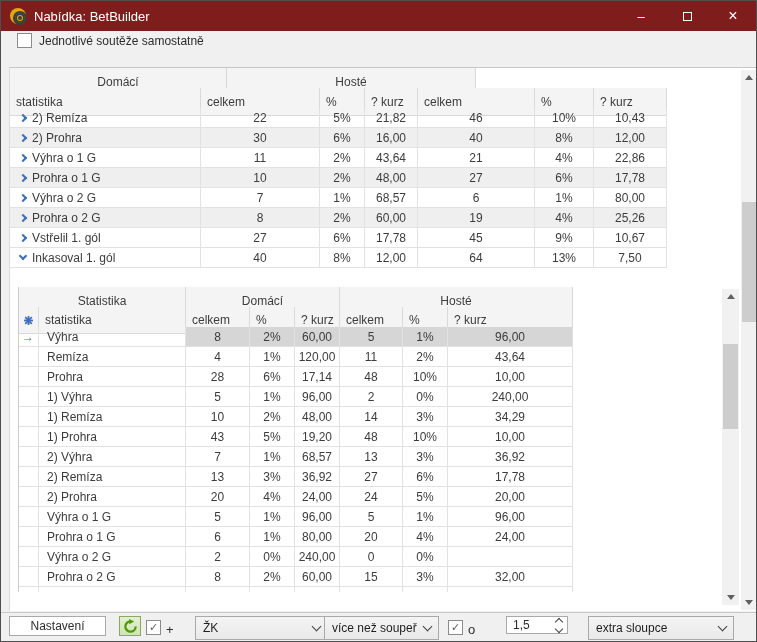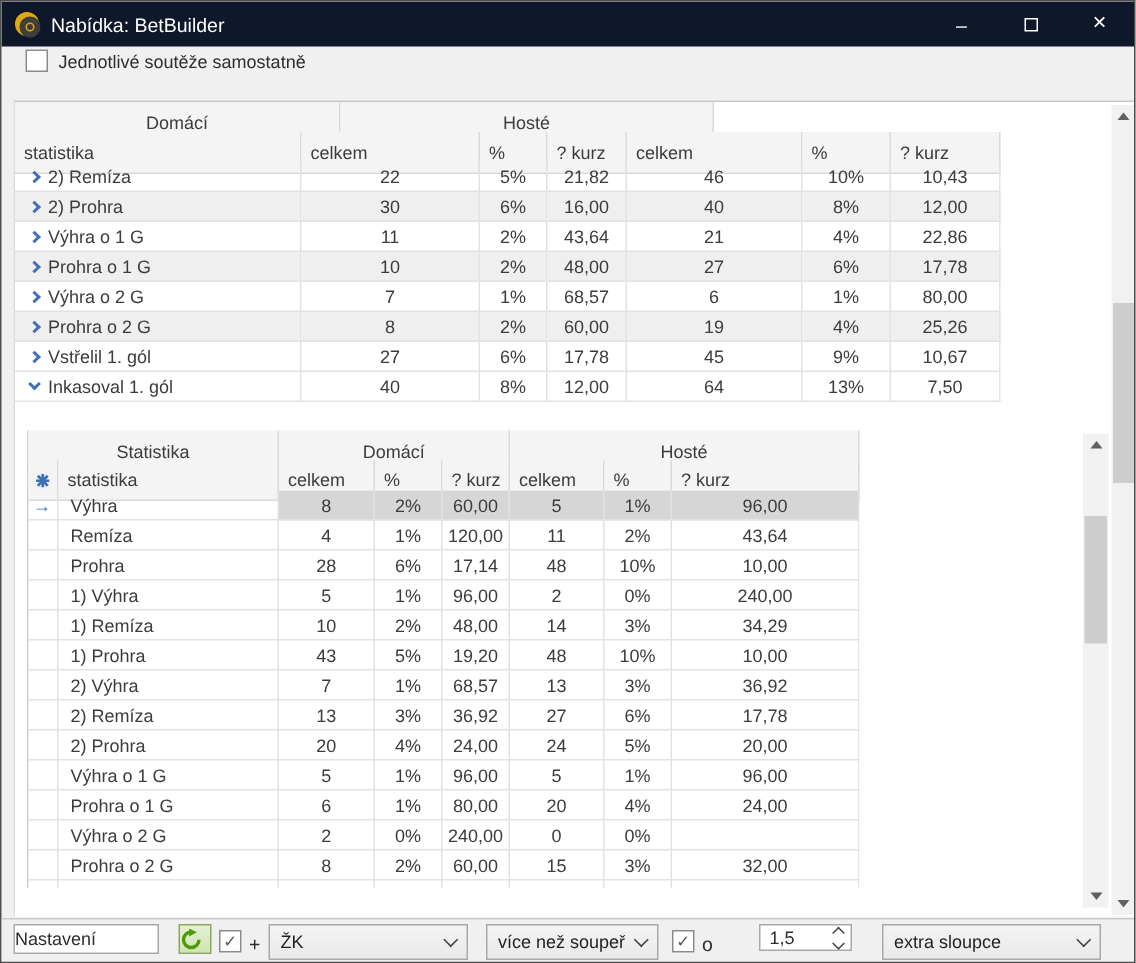--- a/index.html
+++ b/index.html
@@ -5,21 +5,21 @@
   html,body { margin:0; padding:0; background:#888; }
   * { box-sizing:border-box; }
   .window {
     position:relative; width:757px; height:642px;
     font-family:"Liberation Sans", sans-serif;
     background:#f0f0f0; border:1px solid #4f4f4f; overflow:hidden;
   }
   
   .titlebar {
     position:absolute; left:0; top:0; width:100%; height:30px;
-    background:#0f172a; display:flex; align-items:center;
+    background:#7f1d1d; display:flex; align-items:center;
   }
   .app-icon {
     width:16px; height:16px; border-radius:50%;
     background:#e0a912; margin:0 8px 0 9px; position:relative; flex:none;
   }
   .app-icon::after {
     content:""; position:absolute; left:3px; top:3px; width:10px; height:10px;
     border-radius:50%; background:#3d3d3d; border:2px solid #3d3d3d;
     box-shadow:inset 0 0 0 2px #3d3d3d, inset 0 0 0 3px #e0a912;
   }
@@ -100,32 +100,32 @@
   #nested-scroll { position:absolute; right:0px; top:2px; width:17px; height:316px; background:#f1f1f1; }
 
   
   .toolbar {
     position:absolute; left:0; top:611px; width:757px; height:31px;
     background:#f0f0f0; border-top:1px solid #c9c9c9;
     display:flex; align-items:center; font-size:12px; color:#2d2d2d;
   }
   .tb-btn {
     position:absolute; height:20px; background:#ffffff; border:1px solid #a9a9a9;
-    display:flex; align-items:center; justify-content:flex-start; font-size:12px;
+    display:flex; align-items:center; justify-content:center; font-size:12px;
   }
   #btn-nastaveni { left:8px; width:97px; top:3px; }
   #btn-refresh { left:118px; width:22px; top:3px; background:linear-gradient(#e4f0d2,#cfe5b4); border:1px solid #8aa85f; }
   .combo {
     position:absolute; top:3px; height:24px; border:1px solid #a9a9a9;
     background:linear-gradient(#f4f4f4,#e9e9e9);
     display:flex; align-items:center; justify-content:space-between; padding:0 7px;
   }
   .combo .cv { font-size:12px; color:#1f1f1f; }
   .chev-sm { width:7px; height:7px; border-right:1.4px solid #3f3f3f; border-bottom:1.4px solid #3f3f3f; transform:rotate(45deg); margin-top:-3px; flex:none; }
-  #combo-stat { left:178px; width:133px; }
+  #combo-stat { left:194px; width:133px; }
   #combo-cmp  { left:323px; width:115px; }
   #combo-cols { left:587px; width:146px; }
   .tb-check { position:absolute; top:7px; }
   #cb-plus { left:145px; }
   #cb-o { left:447px; }
   .tb-lbl { position:absolute; top:9px; font-size:13px; }
   #lbl-plus { left:165px; }
   #lbl-o { left:467px; }
   .spinner {
     position:absolute; left:505px; top:3px; width:62px; height:18px;

